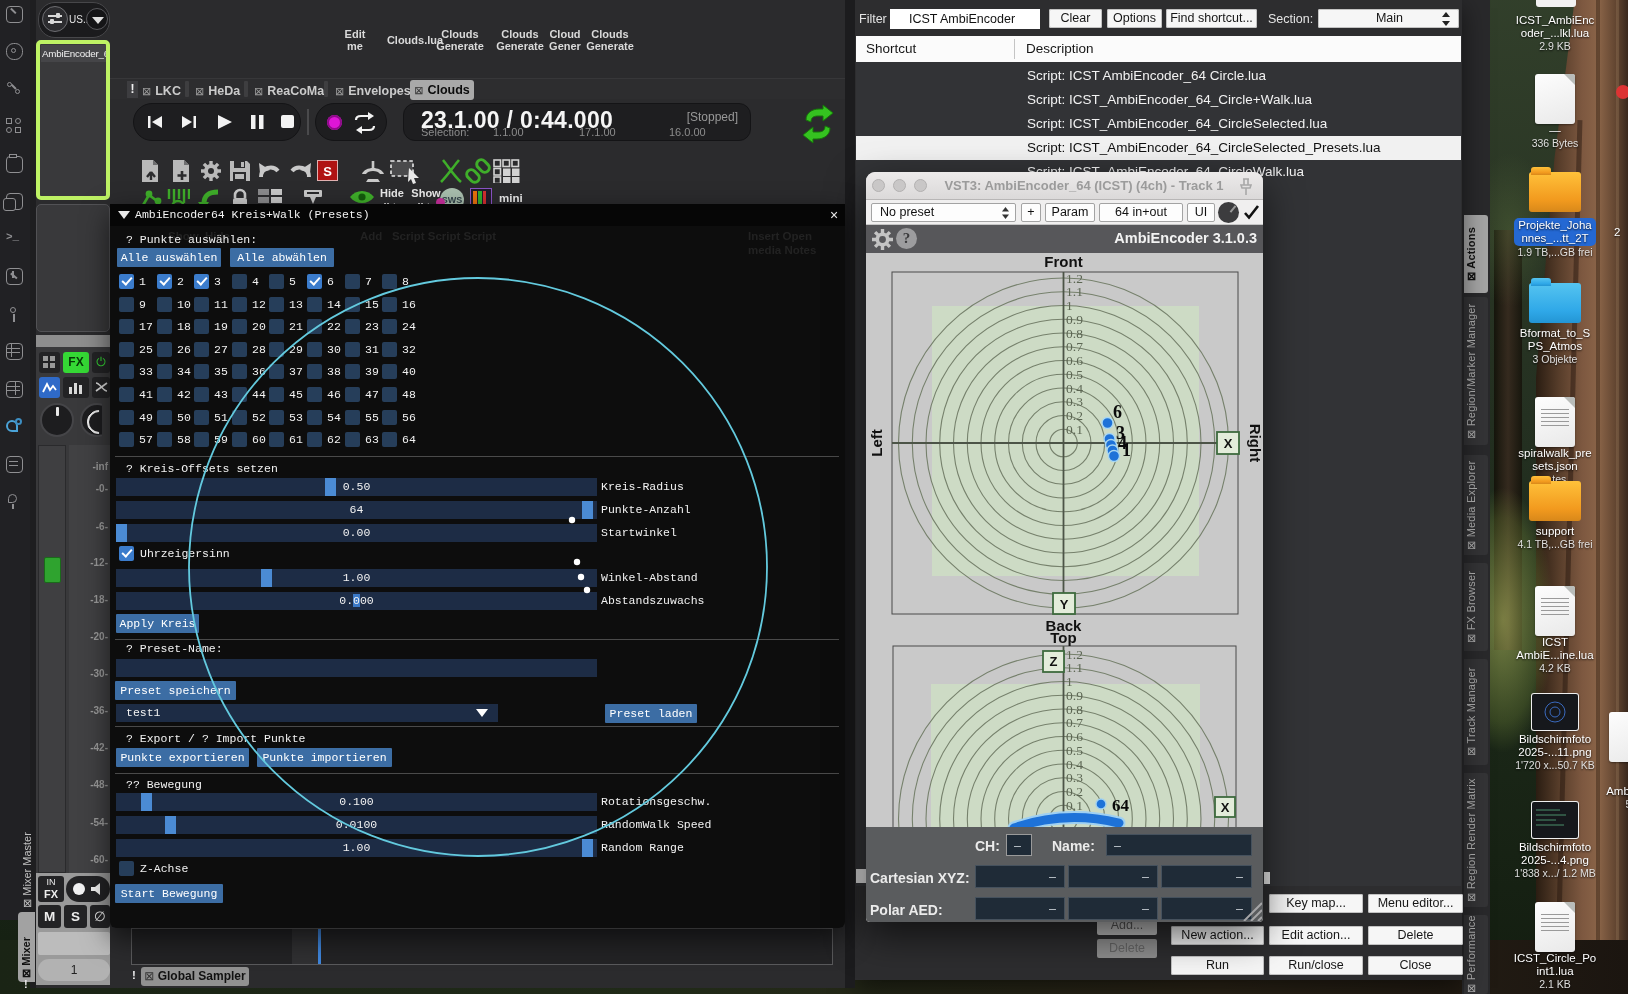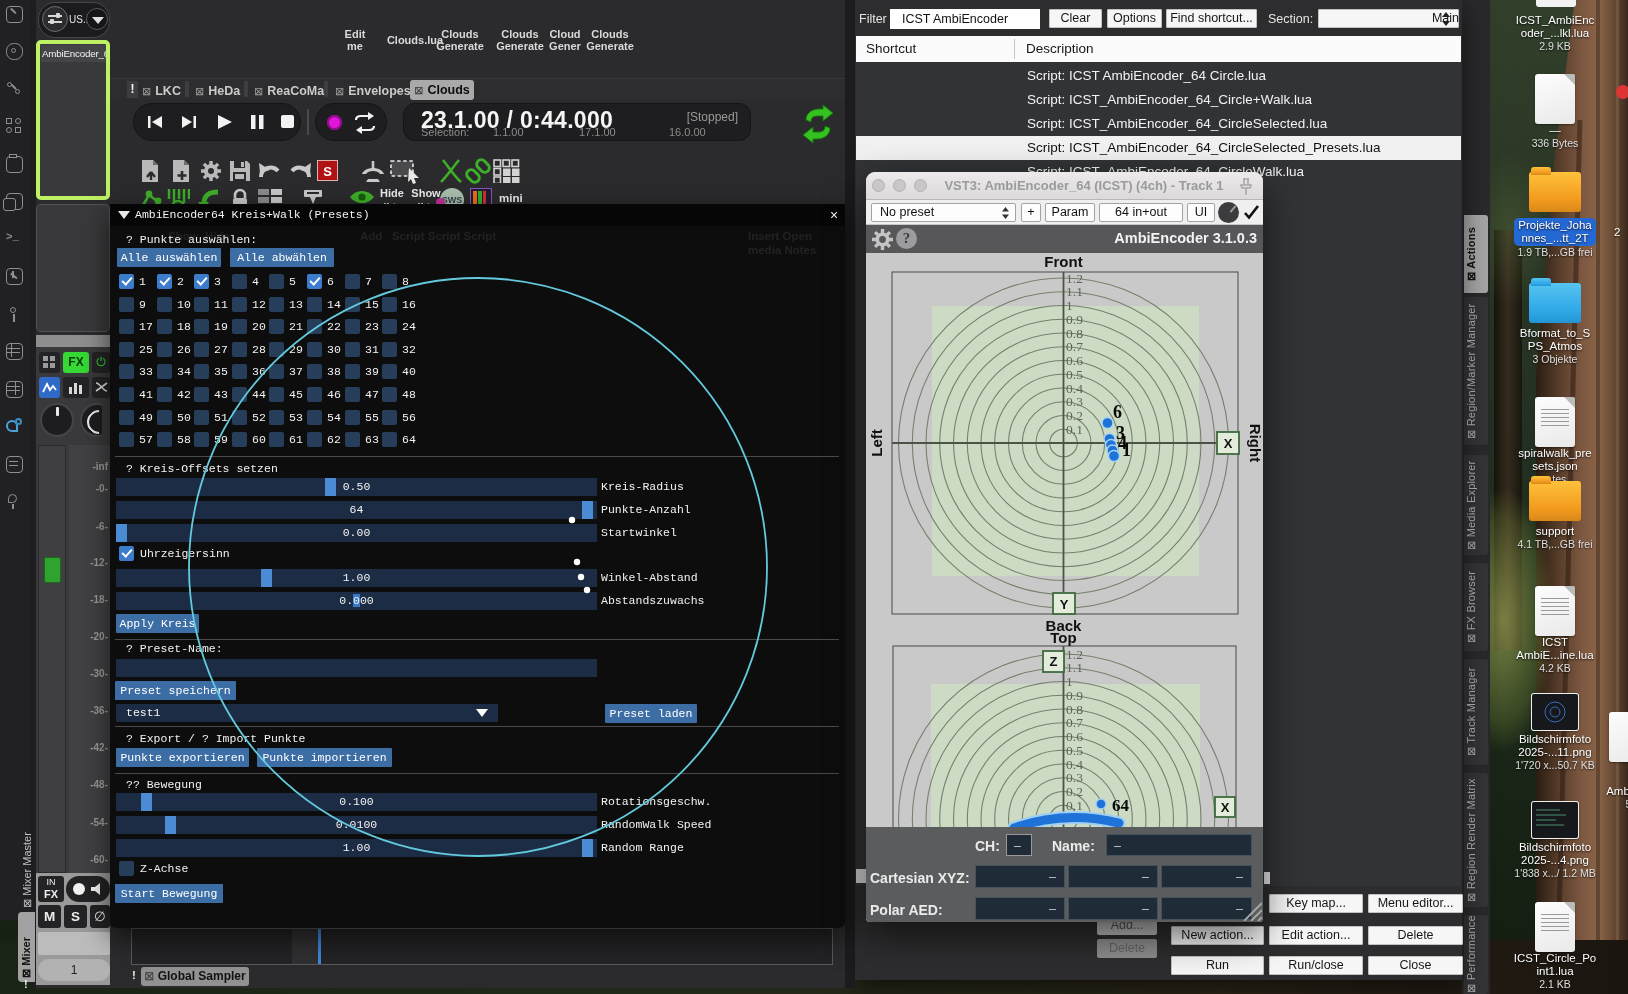--- a/index.html
+++ b/index.html
@@ -104,26 +104,26 @@
 </div>
 
 <style>
 #actions{position:absolute;left:855px;top:0;width:607px;height:980px;background:#2d2d2f;box-shadow:0 8px 24px rgba(0,0,0,.55)}
 #actions .wbtn{position:absolute;height:19px;background:#f6f6f6;border-radius:2px;color:#161616;font-size:12.5px;text-align:center;line-height:19px;box-shadow:inset 0 0 0 1px #c2c2c2}
 .arow{position:absolute;left:1px;width:605px;height:24px;color:#f2f2f2;font-size:13.5px;line-height:24px;background:#323336}
 .arow span{position:absolute;left:171px}
 </style>
 <div id="actions">
  <div class="abs" style="left:4px;top:12px;color:#e4e4e4;font-size:12.5px">Filter</div>
- <div class="abs" style="left:35px;top:9px;width:150px;height:20px;background:#fff;color:#111;font-size:12.5px;line-height:20px;padding-left:12px">ICST AmbiEncoder</div>
+ <div class="abs" style="left:35px;top:9px;width:150px;height:20px;background:#fff;color:#111;font-size:12.5px;line-height:20px;padding-left:19px">ICST AmbiEncoder</div>
  <div class="wbtn" style="left:194px;top:9px;width:53px">Clear</div>
  <div class="wbtn" style="left:252px;top:9px;width:55px">Options</div>
  <div class="wbtn" style="left:311px;top:9px;width:91px">Find shortcut...</div>
  <div class="abs" style="left:413px;top:12px;color:#e4e4e4;font-size:12.5px">Section:</div>
- <div class="wbtn" style="left:463px;top:9px;width:141px;text-align:right;padding-left:2px">Main</div>
+ <div class="wbtn" style="left:463px;top:9px;width:141px;text-align:center;padding-left:2px">Main</div>
  <svg class="abs" style="left:585px;top:11px" width="12" height="16">
         <path d="M6 1 L10 6 L2 6 Z" fill="#222"></path>
         <path d="M6 15 L10 10 L2 10 Z" fill="#222"></path>
       </svg>
  <div class="abs" style="left:1px;top:36px;width:605px;height:26px;background:#fbfbfb"></div>
  <div class="abs" style="left:11px;top:41px;color:#161616;font-size:13.5px">Shortcut</div>
  <div class="abs" style="left:159px;top:39px;width:1px;height:20px;background:#c4c4c4"></div>
  <div class="abs" style="left:171px;top:41px;color:#161616;font-size:13.5px">Description</div>
  <div class="abs" style="left:1px;top:62px;width:605px;height:824px;background:#323336"></div>
  <div class="arow" style="top:64px">

